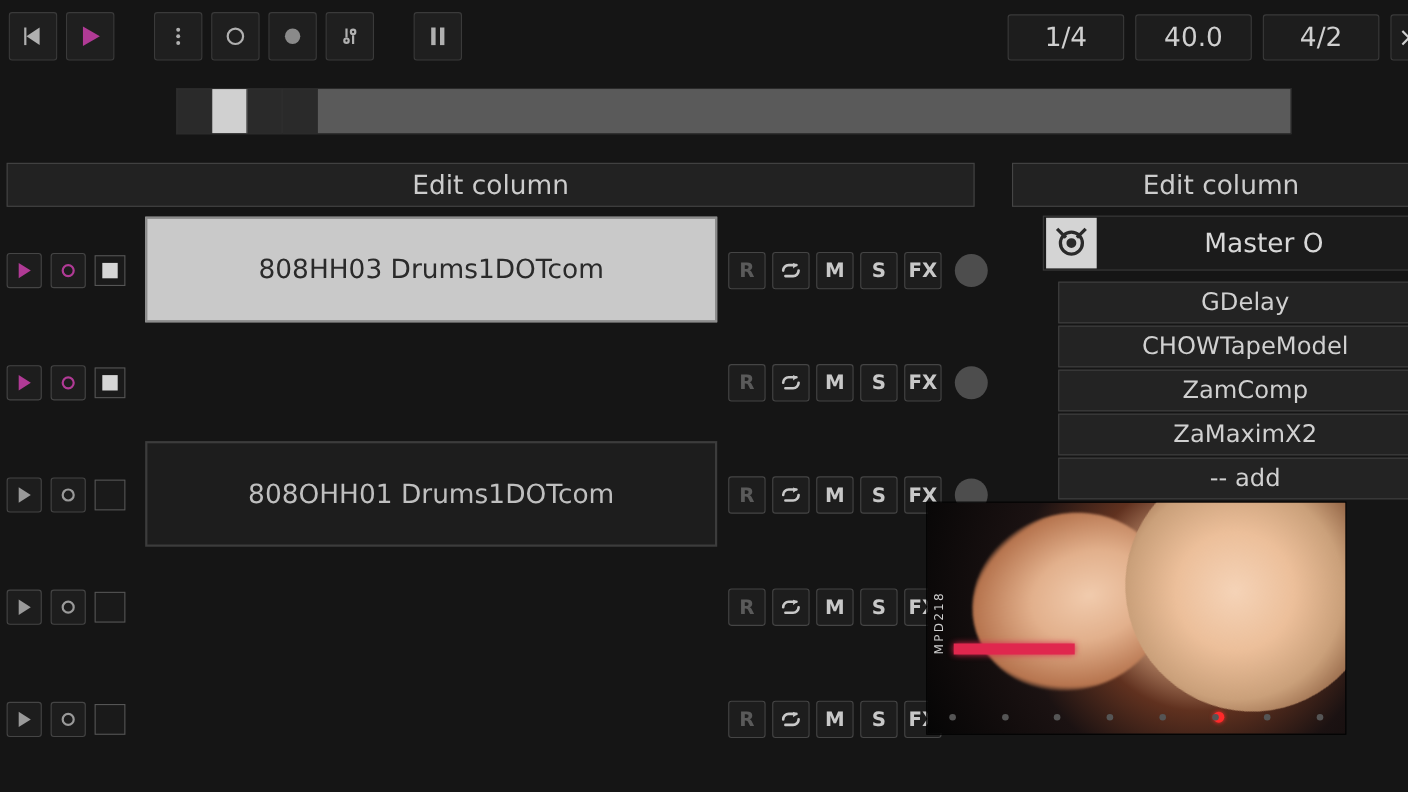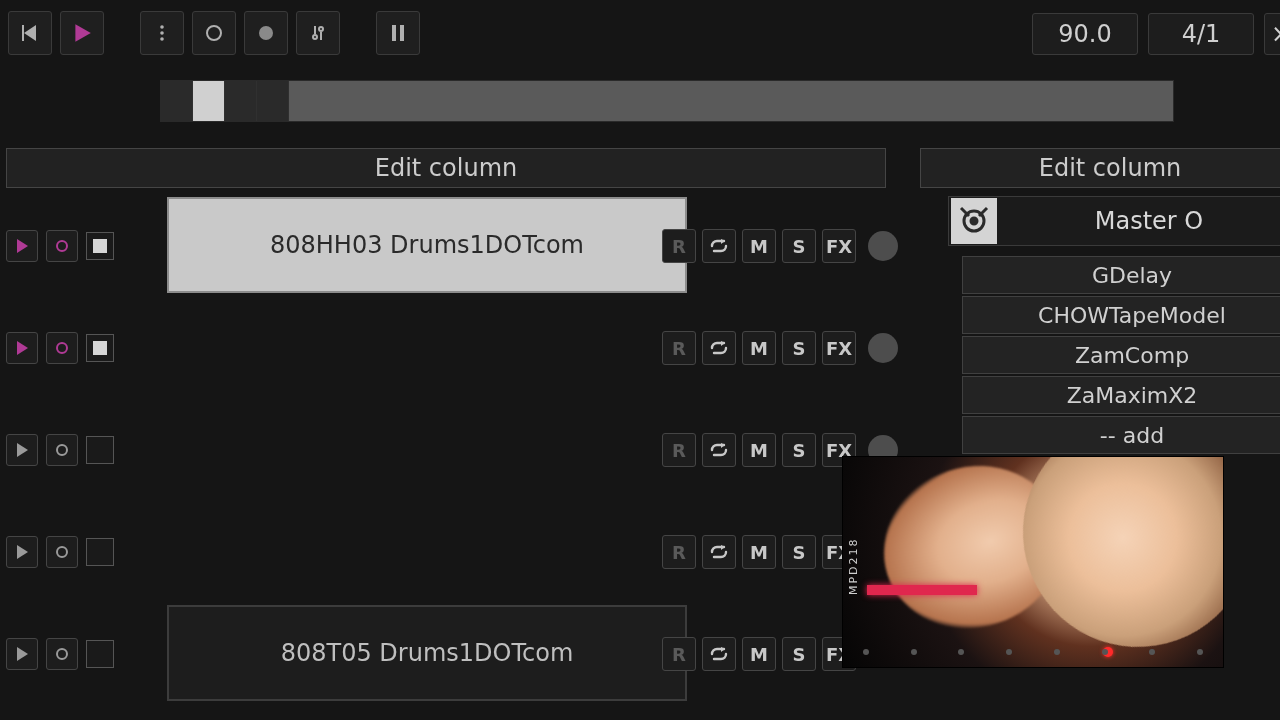--- a/index.html
+++ b/index.html
@@ -85,21 +85,21 @@
     width:28px; height:28px; background:#1a1a1a; border:1px solid #555;
   }
   .mini-sq.inner::after {
     content:""; display:block; width:14px; height:14px; margin:6px;
     background:#d6d6d6;
   }
   .clip {
     position:absolute; left:126px; top:2px; width:520px; height:96px;
     border:2px solid #3c3c3c; background:#1d1d1d;
     display:flex; align-items:center; justify-content:center;
-    font-size:24px; color:#bfbfbf;margin-left:35px;
+    font-size:24px; color:#bfbfbf;
   }
   .clip.sel { background:#c9c9c9; color:#2a2a2a; border-color:#8c8c8c; }
   .clip.sel.highlight { outline:3px solid #888; }
   .track-right {
     position:absolute; left:656px; top:50%; transform:translateY(-50%);
     display:flex; align-items:center; gap:6px;
   }
   .ch-btn {
     width:34px; height:34px; background:#1d1d1d; border:1px solid #454545;
     border-radius:3px; display:flex; align-items:center; justify-content:center;
@@ -220,22 +220,23 @@
   <div class="tb-gap"></div>
   <div class="tb-btn">
     <svg width="18" height="20" viewBox="0 0 18 20" fill="#b0b0b0">
         <rect x="3" y="2" width="4" height="16"></rect>
         <rect x="11" y="2" width="4" height="16"></rect>
       </svg>
   </div>
 </div>
 
 <div class="tb-metrics">
-  <div class="metric">90.0</div>
-  <div class="metric">4/1</div>
+  <div class="metric">1/4</div>
+  <div class="metric">40.0</div>
+  <div class="metric">4/2</div>
   <div class="metric cut">×</div>
 </div>
 
 <div class="timeline-wrap">
   <div class="timeline-thumb"></div>
   <div class="timeline-cells">
     <div class="tl-cell dark"></div>
     <div class="tl-cell light"></div>
     <div class="tl-cell dark"></div>
     <div class="tl-cell dark"></div>
@@ -317,94 +318,94 @@
             <polygon points="3,1 14,8 3,15"></polygon>
           </svg>
         </div>
       <div class="sq-btn rec">
           <svg width="16" height="16" viewBox="0 0 16 16">
             <circle cx="8" cy="8" r="5"></circle>
           </svg>
         </div>
       <div class="mini-sq"></div>
     </div>
-    <div class="track-right">
-      <div class="ch-btn dim">R</div>
-      <div class="ch-btn">
-          <svg width="20" height="14" viewBox="0 0 20 14" fill="none" stroke="#c8c8c8" stroke-width="2.4" stroke-linecap="round">
-            <path d="M3 7a5 5 0 0 1 5-5h7"></path>
-            <polyline points="12,0 16,2 12,5" fill="#c8c8c8" stroke="none"></polyline>
-            <path d="M17 7a5 5 0 0 1-5 5H5"></path>
-          </svg>
-        </div>
-      <div class="ch-btn">M</div>
-      <div class="ch-btn">S</div>
-      <div class="ch-btn">FX</div>
-      <div class="knob"></div>
-    </div>
-  </div>
-
-  <div class="track-row">
-    <div class="track-left">
-      <div class="sq-btn play off">
-          <svg width="16" height="16" viewBox="0 0 16 16">
-            <polygon points="3,1 14,8 3,15"></polygon>
-          </svg>
-        </div>
-      <div class="sq-btn rec">
-          <svg width="16" height="16" viewBox="0 0 16 16">
-            <circle cx="8" cy="8" r="5"></circle>
-          </svg>
-        </div>
-      <div class="mini-sq"></div>
-    </div>
-    <div class="track-right">
-      <div class="ch-btn dim">R</div>
-      <div class="ch-btn">
-          <svg width="20" height="14" viewBox="0 0 20 14" fill="none" stroke="#c8c8c8" stroke-width="2.4" stroke-linecap="round">
-            <path d="M3 7a5 5 0 0 1 5-5h7"></path>
-            <polyline points="12,0 16,2 12,5" fill="#c8c8c8" stroke="none"></polyline>
-            <path d="M17 7a5 5 0 0 1-5 5H5"></path>
-          </svg>
-        </div>
-      <div class="ch-btn">M</div>
-      <div class="ch-btn">S</div>
-      <div class="ch-btn">FX</div>
-    </div>
-  </div>
-
-  <div class="track-row">
-    <div class="track-left">
-      <div class="sq-btn play off">
-          <svg width="16" height="16" viewBox="0 0 16 16">
-            <polygon points="3,1 14,8 3,15"></polygon>
-          </svg>
-        </div>
-      <div class="sq-btn rec">
-          <svg width="16" height="16" viewBox="0 0 16 16">
-            <circle cx="8" cy="8" r="5"></circle>
-          </svg>
-        </div>
-      <div class="mini-sq"></div>
-    </div>
     <div class="clip">
-        <span>808T05 Drums1DOTcom</span>
+        <span>808OHH01 Drums1DOTcom</span>
       </div>
     <div class="track-right">
       <div class="ch-btn dim">R</div>
       <div class="ch-btn">
           <svg width="20" height="14" viewBox="0 0 20 14" fill="none" stroke="#c8c8c8" stroke-width="2.4" stroke-linecap="round">
             <path d="M3 7a5 5 0 0 1 5-5h7"></path>
             <polyline points="12,0 16,2 12,5" fill="#c8c8c8" stroke="none"></polyline>
             <path d="M17 7a5 5 0 0 1-5 5H5"></path>
           </svg>
         </div>
       <div class="ch-btn">M</div>
       <div class="ch-btn">S</div>
       <div class="ch-btn">FX</div>
+      <div class="knob"></div>
+    </div>
+  </div>
+
+  <div class="track-row">
+    <div class="track-left">
+      <div class="sq-btn play off">
+          <svg width="16" height="16" viewBox="0 0 16 16">
+            <polygon points="3,1 14,8 3,15"></polygon>
+          </svg>
+        </div>
+      <div class="sq-btn rec">
+          <svg width="16" height="16" viewBox="0 0 16 16">
+            <circle cx="8" cy="8" r="5"></circle>
+          </svg>
+        </div>
+      <div class="mini-sq"></div>
+    </div>
+    <div class="track-right">
+      <div class="ch-btn dim">R</div>
+      <div class="ch-btn">
+          <svg width="20" height="14" viewBox="0 0 20 14" fill="none" stroke="#c8c8c8" stroke-width="2.4" stroke-linecap="round">
+            <path d="M3 7a5 5 0 0 1 5-5h7"></path>
+            <polyline points="12,0 16,2 12,5" fill="#c8c8c8" stroke="none"></polyline>
+            <path d="M17 7a5 5 0 0 1-5 5H5"></path>
+          </svg>
+        </div>
+      <div class="ch-btn">M</div>
+      <div class="ch-btn">S</div>
+      <div class="ch-btn">FX</div>
+    </div>
+  </div>
+
+  <div class="track-row">
+    <div class="track-left">
+      <div class="sq-btn play off">
+          <svg width="16" height="16" viewBox="0 0 16 16">
+            <polygon points="3,1 14,8 3,15"></polygon>
+          </svg>
+        </div>
+      <div class="sq-btn rec">
+          <svg width="16" height="16" viewBox="0 0 16 16">
+            <circle cx="8" cy="8" r="5"></circle>
+          </svg>
+        </div>
+      <div class="mini-sq"></div>
+    </div>
+    <div class="track-right">
+      <div class="ch-btn dim">R</div>
+      <div class="ch-btn">
+          <svg width="20" height="14" viewBox="0 0 20 14" fill="none" stroke="#c8c8c8" stroke-width="2.4" stroke-linecap="round">
+            <path d="M3 7a5 5 0 0 1 5-5h7"></path>
+            <polyline points="12,0 16,2 12,5" fill="#c8c8c8" stroke="none"></polyline>
+            <path d="M17 7a5 5 0 0 1-5 5H5"></path>
+          </svg>
+        </div>
+      <div class="ch-btn">M</div>
+      <div class="ch-btn">S</div>
+      <div class="ch-btn">FX</div>
     </div>
   </div>
 
 </div>
 
 <div class="master-head">
   <div class="logo-box">
     <svg width="34" height="34" viewBox="0 0 34 34" fill="none" stroke="#2a2a2a" stroke-width="3">
         <circle cx="17" cy="17" r="10"></circle>
         <circle cx="17" cy="17" r="3" fill="#2a2a2a"></circle>

